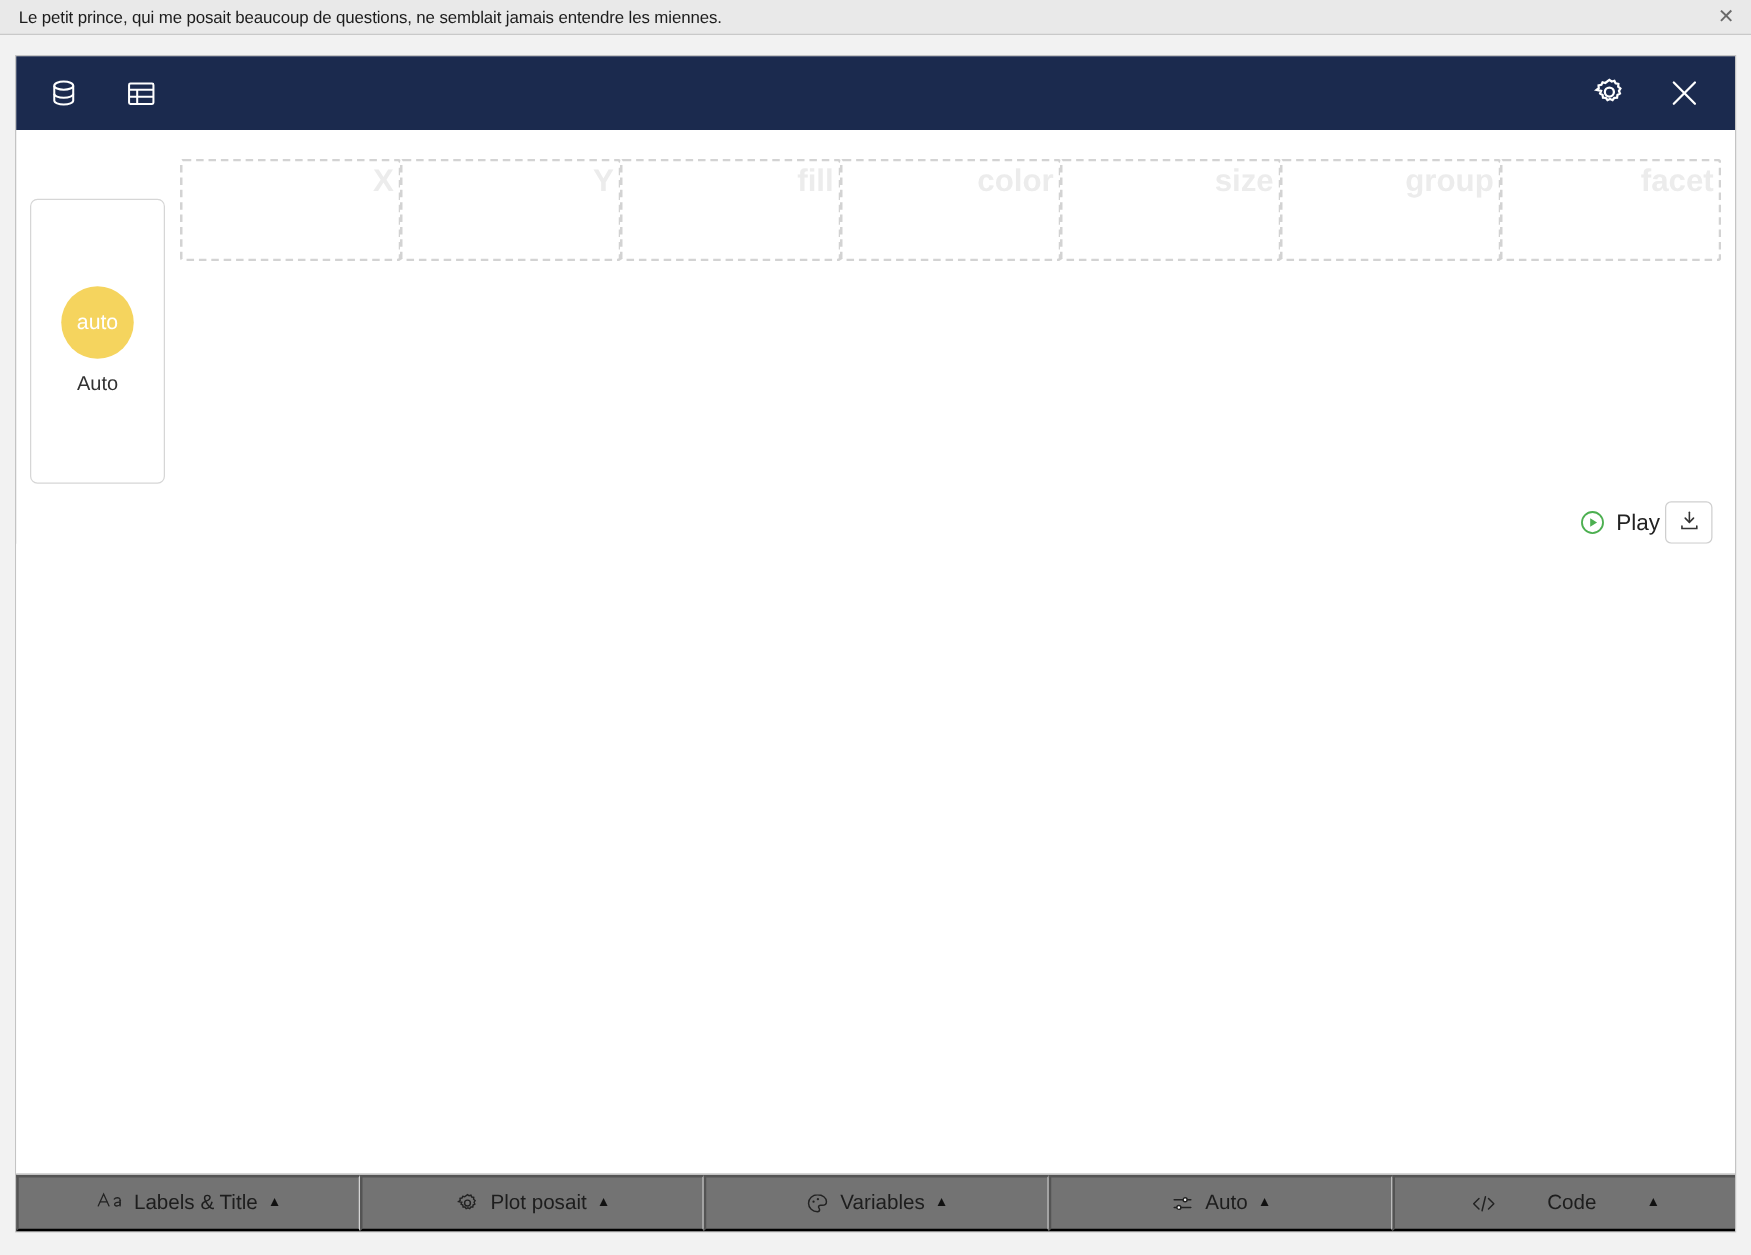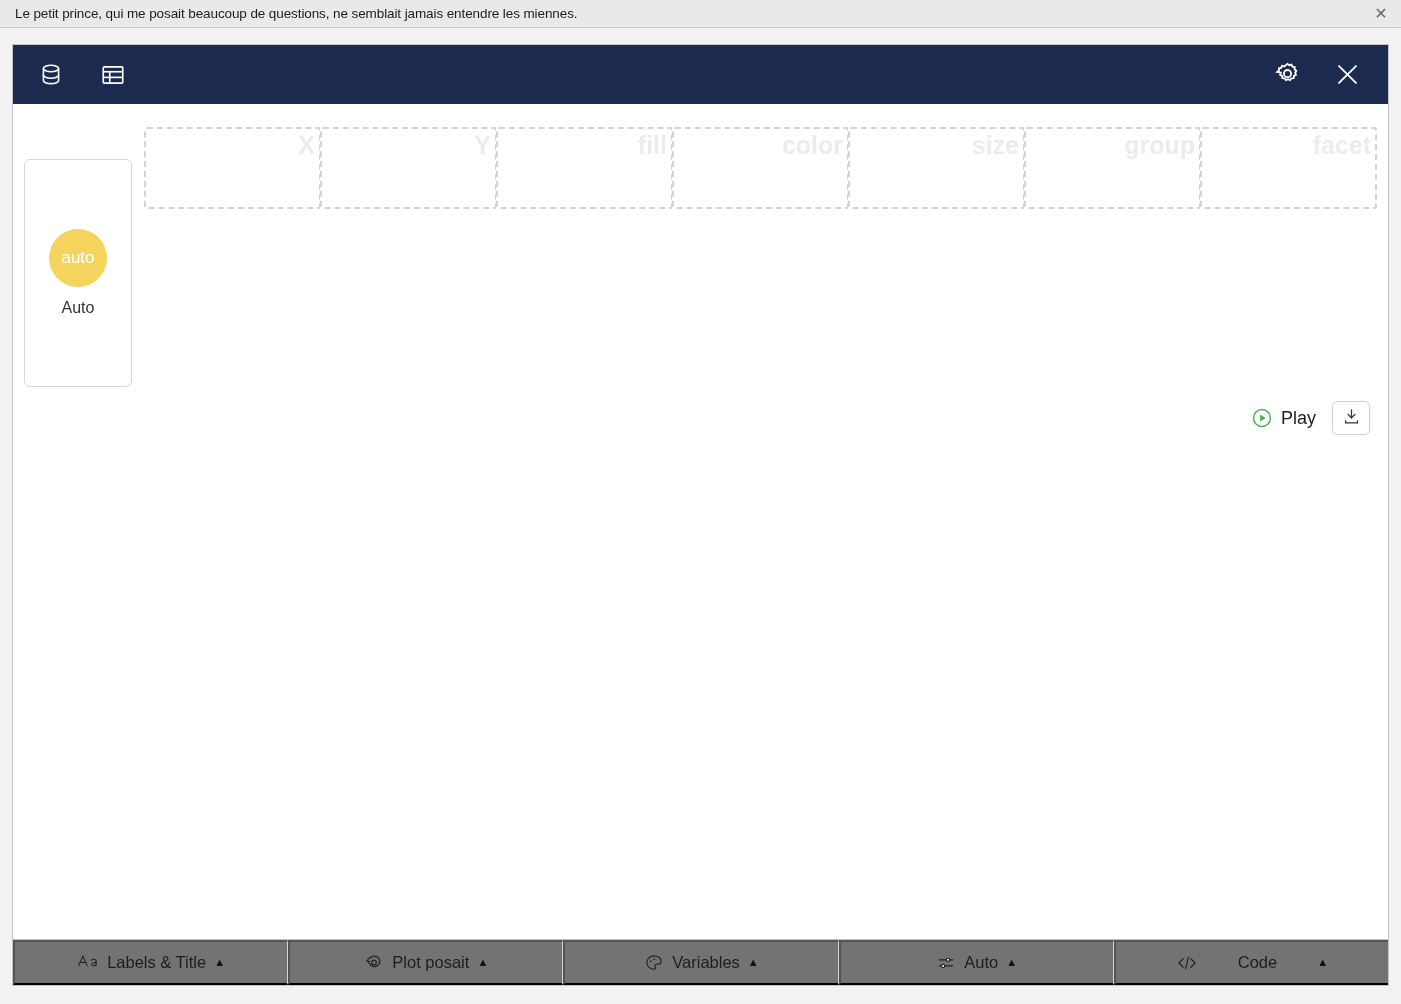--- a/index.html
+++ b/index.html
@@ -130,21 +130,21 @@
   .zone + .zone { margin-left: -1px; }
   .zone-label {
     position: absolute; right: 4px; top: 2px;
     font-size: 25px; font-weight: bold; color: #ececec;
     pointer-events: none; user-select: none;
   }
 
   
   .playrow {
     display: flex; align-items: center; justify-content: flex-end;
-    gap: 16px; padding: 14px 18px 0 0;
+    gap: 4px; padding: 14px 18px 0 0;
   }
   .play-btn {
     display: flex; align-items: center; gap: 8px;
     background: none; border: none; cursor: pointer;
     font-size: 18px; color: #222;
     font-family: "Liberation Sans", sans-serif;
   }
   .dl-btn {
     width: 38px; height: 34px;
     border: 1px solid #cfcfcf; border-radius: 5px;

